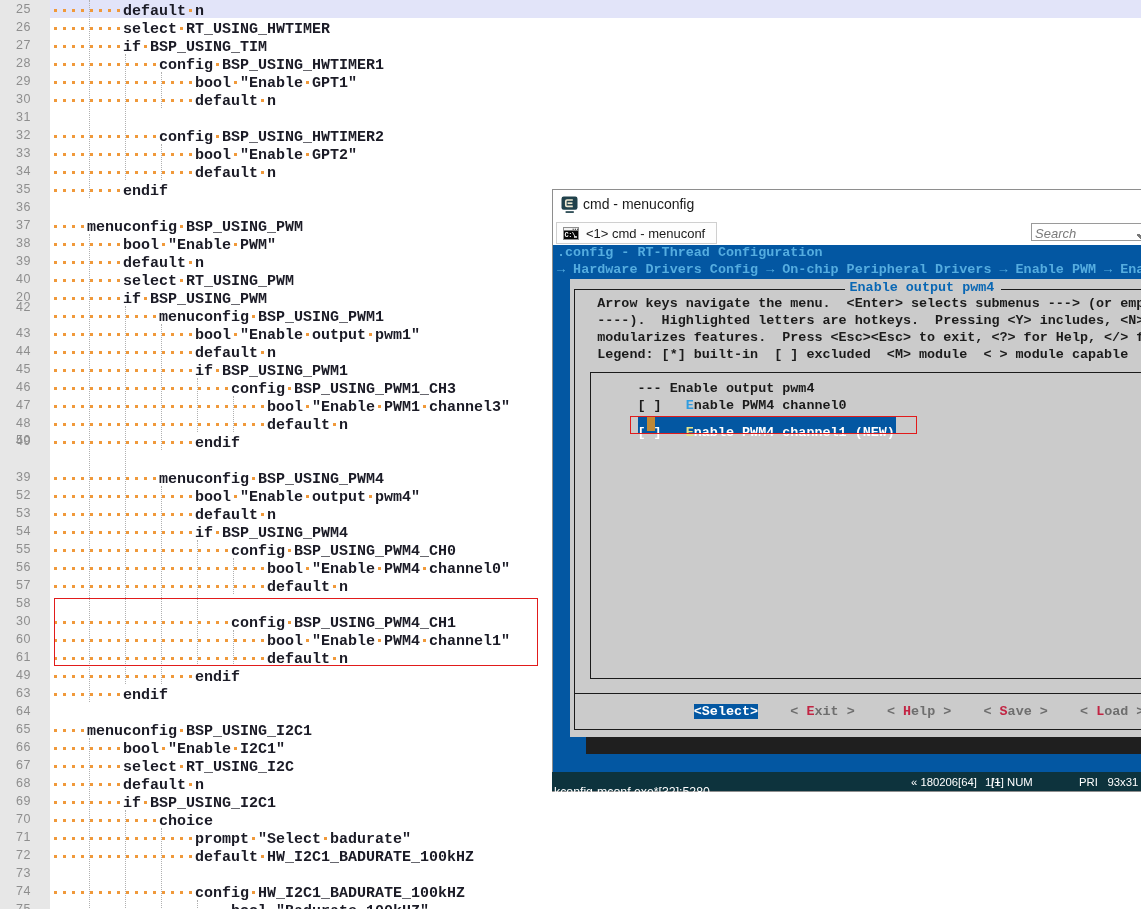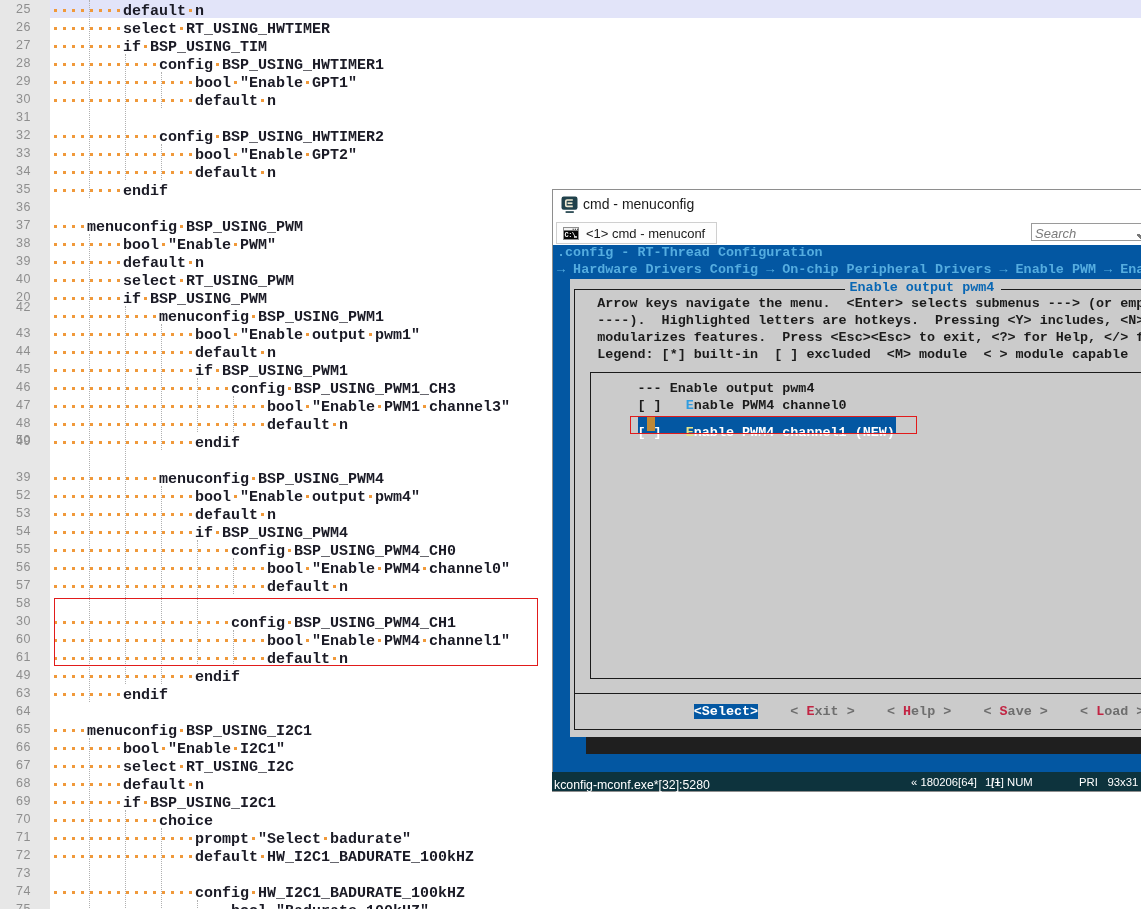--- a/index.html
+++ b/index.html
@@ -32,21 +32,21 @@
 .cr{position:absolute;left:557px;font:700 13.42px/17px "Liberation Mono",monospace;white-space:pre;letter-spacing:0}
 .cb{color:#55ade0}
 .ct{color:#1b1b1b}
 .cw{color:#fff}
 .hb{color:#2f9ce0}
 .hy{color:#e6e48c}
 .hr{color:#c22443}
 .bs{background:#0357a2;color:#fff}
 .bt{color:#6e6e6e}
 #sbar{position:absolute;left:552px;top:772px;width:589px;height:19px;background:#0d333d}
-#sbar .l{position:absolute;left:2px;top:6px;font:12.3px/15px "Liberation Sans",sans-serif;color:#fff}
+#sbar .l{position:absolute;left:2px;top:13px;font:12.3px/15px "Liberation Sans",sans-serif;color:#fff}
 .sr{position:absolute;top:2.5px;font:11.3px/15px "Liberation Sans",sans-serif;color:#fff;white-space:pre}
 
 </style></head>
 <body>
 <div id="gutter"></div>
 <div class="ln" style="top:0px">25</div>
 <div class="ln" style="top:18px">26</div>
 <div class="ln" style="top:36px">27</div>
 <div class="ln" style="top:54px">28</div>
 <div class="ln" style="top:72px">29</div>

